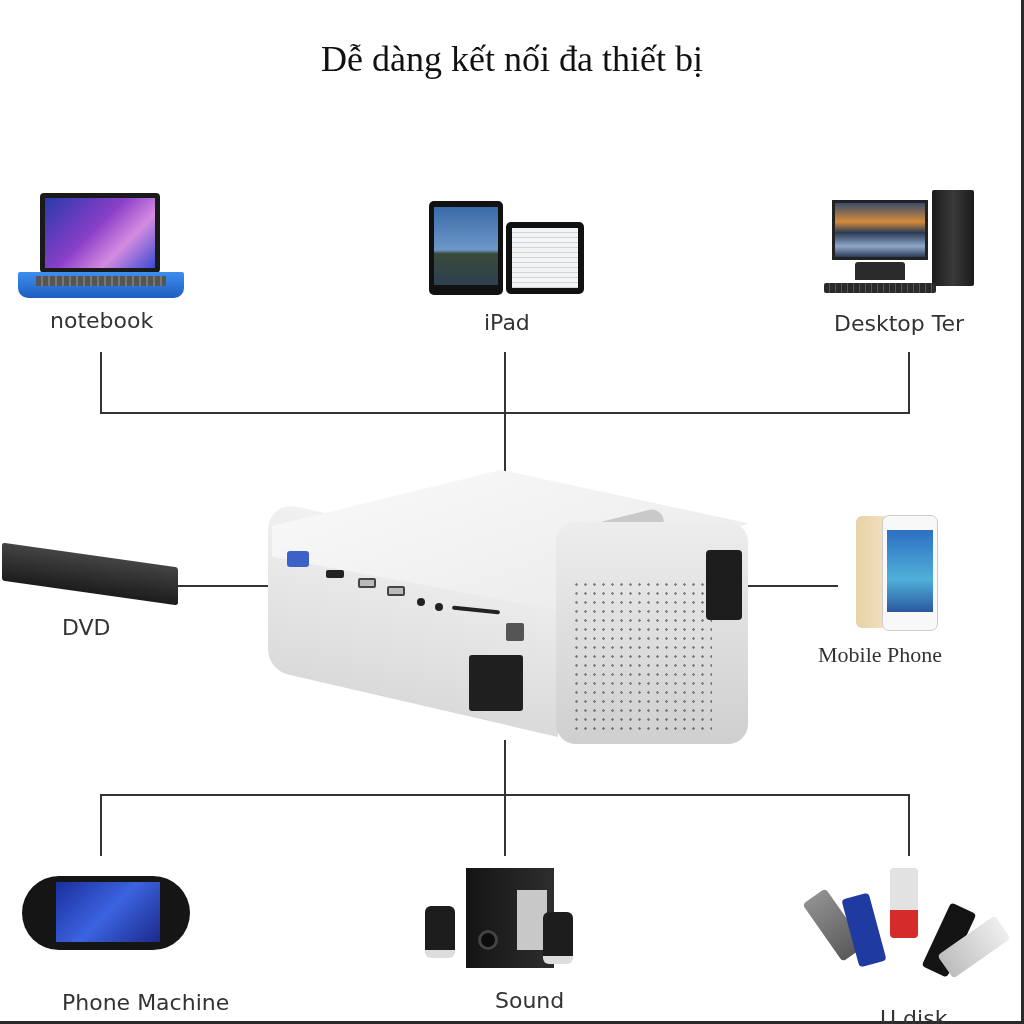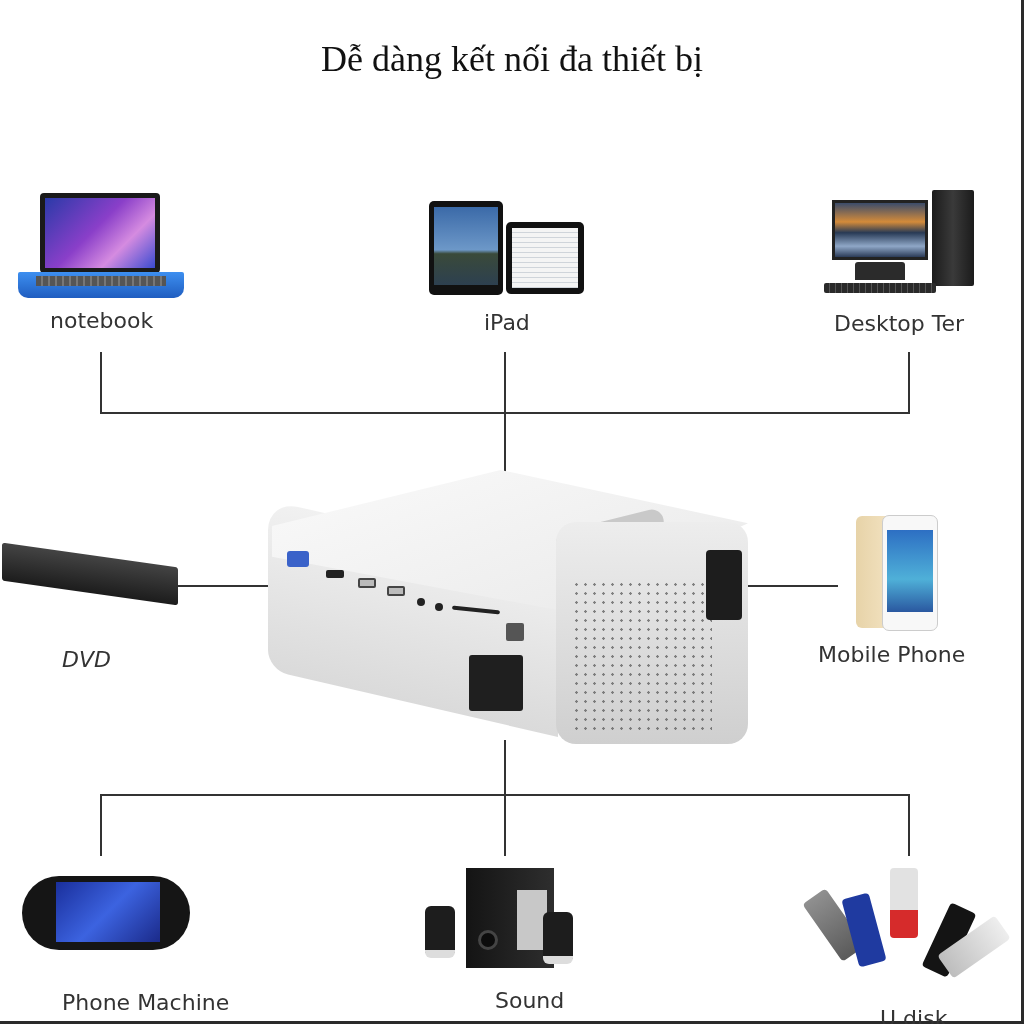--- a/index.html
+++ b/index.html
@@ -98,21 +98,21 @@
     </div>
   <div class="mon-stand"></div>
   <div class="tower"></div>
   <div class="kbd"></div>
 </div>
 <div class="label" style="left:834px;top:311px;">Desktop Ter</div>
 
 <div class="dev">
   <div class="dvd"></div>
 </div>
-<div class="label" style="left:62px;top:647px;font-style:italic;">DVD</div>
+<div class="label" style="left:62px;top:615px;">DVD</div>
 
 <div class="dev">
   <div class="proj-body"></div>
   <div class="proj-top"></div>
   <div class="btnstrip"></div>
   <div class="proj-front"></div>
   <div class="grille"></div>
   <div class="lens"></div>
   <div class="vga"></div>
   <div class="port" style="left:326px;top:570px;width:18px;height:8px;"></div>
@@ -124,21 +124,21 @@
   <div class="port" style="left:506px;top:623px;width:18px;height:18px;background:#555;"></div>
   <div class="power"></div>
 </div>
 
 <div class="dev">
   <div class="ph-back"></div>
   <div class="ph-front">
       <div></div>
     </div>
 </div>
-<div class="label" style="left:818px;top:642px;">Mobile Phone</div>
+<div class="label" style="left:818px;top:642px;font-family:Liberation Serif, serif;">Mobile Phone</div>
 
 <div class="dev">
   <div class="psv"></div>
   <div class="psv-screen"></div>
 </div>
 <div class="label" style="left:62px;top:990px;">Phone Machine</div>
 
 <div class="dev">
   <div class="sub"></div>
   <div class="sub-panel"></div>

